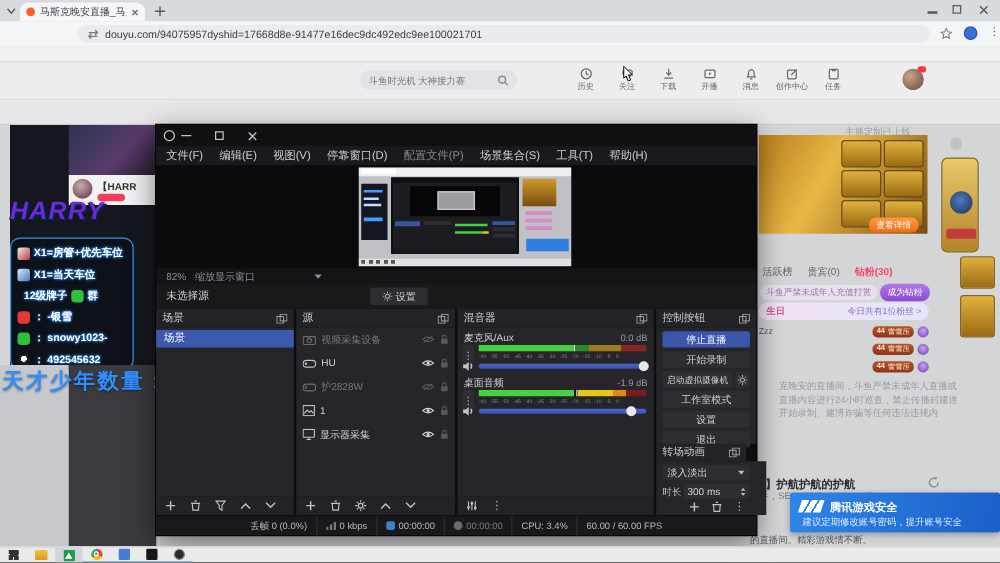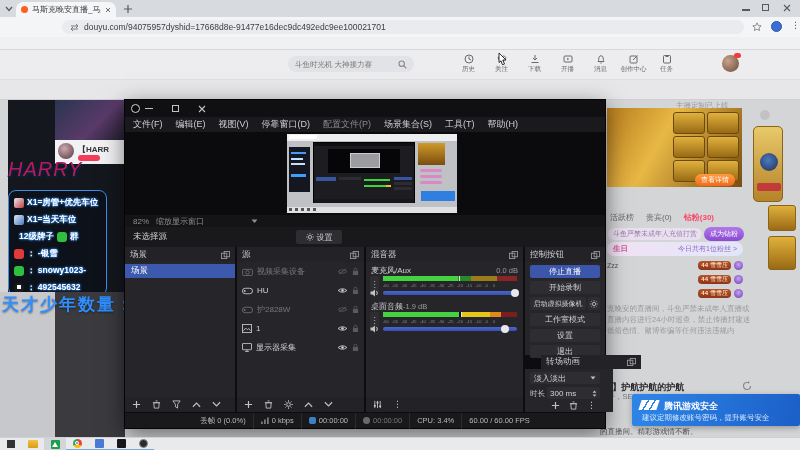--- a/index.html
+++ b/index.html
@@ -25,21 +25,21 @@
 .dynav.hot{color:#ff4b2b;font-weight:bold}
 .dysearch{left:288px;top:56px;width:126px;height:16px;background:#e2e3e6;border-radius:9px;padding:0 7px;gap:4px}
 .dysearch input{border:0;background:transparent;outline:none;font-size:7.5px;color:#666;width:100px}
 .um{display:flex;flex-direction:column;align-items:center;width:33px;gap:1px}
 .um span{font-size:6.5px;color:#6a6a6e;white-space:nowrap}
 .dysub{left:0;top:80px;width:800px;height:20px;background:#e7e7e9;border-bottom:1px solid #cfcfd2}
 .shic{width:11px;height:11px;border:1px solid #9a9aa0;border-radius:2px;margin-right:23px;position:relative;flex:none}
 .shic::after{content:"";position:absolute;left:2px;top:2px;right:2px;bottom:2px;border:1px solid #aaaaae;border-radius:1px}
 .pcbtn{background:linear-gradient(#ff9b3d,#f26a1b);border-radius:8px;color:#fff;font-size:8px;font-weight:bold;gap:3px;padding:0 7px;height:13px}
 
-.harry{font-size:20px;font-weight:normal;font-style:italic;color:#be185d;letter-spacing:1px;text-shadow:1.5px 1.5px 0 #08223d,-1px 1px 0 #08223d}
+.harry{font-size:20px;font-weight:bold;font-style:italic;color:#6d28d9;letter-spacing:1px;text-shadow:1.5px 1.5px 0 #08223d,-1px 1px 0 #08223d}
 .ovline{color:#fff;font-weight:bold;font-size:8.5px;text-shadow:0 0 3px #2f8fff,0 0 2px #2f8fff;white-space:nowrap;display:flex;align-items:center;gap:3px}
 .chip{width:10px;height:10px;border-radius:2px;flex:none}
 .count{font-size:17px;font-weight:bold;color:#2f8fff;letter-spacing:2px;text-shadow:0 1px 2px rgba(0,0,0,.45);white-space:nowrap}
 
 .ftab{font-size:8px;color:#66666a;margin-right:12px;white-space:nowrap}
 .ftab.on{color:#ff4468;font-weight:bold}
 .fanrow{height:14px;display:flex;align-items:center;justify-content:flex-end;gap:3px}
 .badge{background:linear-gradient(#b5552a,#8e3418);border-radius:4px;color:#ffe9c8;font-size:6px;height:9px;display:flex;align-items:center;padding:0 3px;gap:2px}
 .ann{font-size:7.5px;color:#9a9a9e;white-space:nowrap;overflow:hidden;line-height:11px}
 
@@ -316,24 +316,24 @@
       <span style="width:9px;height:9px;border-radius:50%;background:radial-gradient(circle at 50% 40%,#c9a2f2,#6a3ab2)"></span>
     </div>
     <div class="fanrow">
       <span class="badge">
           <b>44</b>
           <i style="font-style:normal">雪雪压</i>
         </span>
       <span style="width:9px;height:9px;border-radius:50%;background:radial-gradient(circle at 50% 40%,#c9a2f2,#6a3ab2)"></span>
     </div>
   </div>
-  <div class="ab" style="left:607px;top:303px;width:150px">
+  <div class="ab" style="left:623px;top:303px;width:150px">
     <div class="ann">克晚安的直播间，斗鱼严禁未成年人直播或</div>
     <div class="ann">直播内容进行24小时巡查，禁止传播封建迷</div>
-    <div class="ann">低俗色情、赌博诈骗等任何违法违规内</div>
+    <div class="ann">开始录制、赌博诈骗等任何违法违规内</div>
   </div>
   <span class="ab" style="left:600px;top:381px;font-size:9px;font-weight:bold;color:#2a2a2e;white-space:nowrap">RY】护航护航的护航</span>
   <svg class="ab" style="left:742px;top:381px" width="10" height="10" viewBox="0 0 10 10">
       <path d="M8.5 5A3.5 3.5 0 1 1 5 1.5h2" fill="none" stroke="#8a8a8e" stroke-width="1.2"></path>
       <path d="M6.2 0l1.6 1.5L6.2 3z" fill="#8a8a8e"></path>
     </svg>
   <span class="ab" style="left:600px;top:392px;font-size:7.5px;color:#77777b;white-space:nowrap">选手，SEtop10 S+1.38rat，R</span>
   <span class="ab" style="left:600px;top:427px;font-size:7.5px;color:#55555a;white-space:nowrap">的直播间。精彩游戏情不断。</span>
 
   <div class="ab" style="left:632px;top:394px;width:168px;height:32px;background:linear-gradient(100deg,#2f86e8,#1b5fc8);border-radius:2px;box-shadow:0 2px 6px rgba(0,0,0,.3)">
@@ -579,21 +579,21 @@
           </div>
         <div class="ab scale" style="left:17px;top:20px;width:232px">-60   -55   -50   -45   -40   -35   -30   -25   -20   -15   -10   -5    0</div>
         <svg class="ab" style="left:4px;top:27px" width="9" height="8" viewBox="0 0 9 8">
             <path d="M0.5 2.5v3h2L5 7.5V.5L2.5 2.5z" fill="#c2c2c6"></path>
             <path d="M6.5 2a3 3 0 010 4" fill="none" stroke="#c2c2c6"></path>
           </svg>
         <div class="ab" style="left:17px;top:29px;width:134px;height:4px;border-radius:2px;background:linear-gradient(#4a66cc,#3a50b0)">
             <i class="ab" style="left:128px;top:-2px;width:8px;height:8px;border-radius:50%;background:#e8e8ec"></i>
           </div>
 
-        <div class="ab fx" style="left:5px;top:39px;width:147px;">
+        <div class="ab fx" style="left:5px;top:39px;width:147px;justify-content:space-between">
           <span class="mtrname">桌面音频</span>
           <span class="mtrdb">-1.9 dB</span>
         </div>
         <span class="ab obtn kebab" style="left:4px;top:50px;width:9px;height:18px">⋮</span>
         <div class="ab" style="left:17px;top:50px;width:134px;height:5px;background:linear-gradient(90deg,#42d242 0 57%,#111 57% 59%,#e6c619 59% 80%,#e08a1a 80% 88%,#7a1d1d 88% 100%)">
             <i class="ab" style="left:58%;top:0;width:1px;height:5px;background:#e8e8e8"></i>
           </div>
         <div class="ab scale" style="left:17px;top:56px;width:232px">-60   -55   -50   -45   -40   -35   -30   -25   -20   -15   -10   -5    0</div>
         <svg class="ab" style="left:4px;top:63px" width="9" height="8" viewBox="0 0 9 8">
             <path d="M0.5 2.5v3h2L5 7.5V.5L2.5 2.5z" fill="#c2c2c6"></path>
@@ -641,21 +641,21 @@
         <div class="obtn ab" style="left:5px;top:51px;width:70px;height:13px">
             <span>工作室模式</span>
           </div>
         <div class="obtn ab" style="left:5px;top:67px;width:70px;height:13px">
             <span>设置</span>
           </div>
         <div class="obtn ab" style="left:5px;top:83px;width:70px;height:13px">
             <span>退出</span>
           </div>
       </div>
-      <div class="dkh ab" style="left:16px;top:108px;width:100px;height:14px">
+      <div class="dkh ab" style="left:0;top:108px;width:72px;height:14px">
           <span>转场动画</span>
           <svg width="9" height="8" viewBox="0 0 10 9">
             <rect x="0.5" y="2.5" width="6" height="6" fill="none" stroke="#9a9a9e"></rect>
             <rect x="3.5" y="0.5" width="6" height="6" fill="none" stroke="#9a9a9e"></rect>
           </svg>
         </div>
       <div class="dkb ab" style="left:0;top:122px;width:88px;height:43px">
         <div class="obtn ab fx" style="left:5px;top:3px;width:70px;height:12px;justify-content:space-between;padding:0 4px">
           <span>淡入淡出</span>
           <svg width="6" height="4" viewBox="0 0 6 4">

